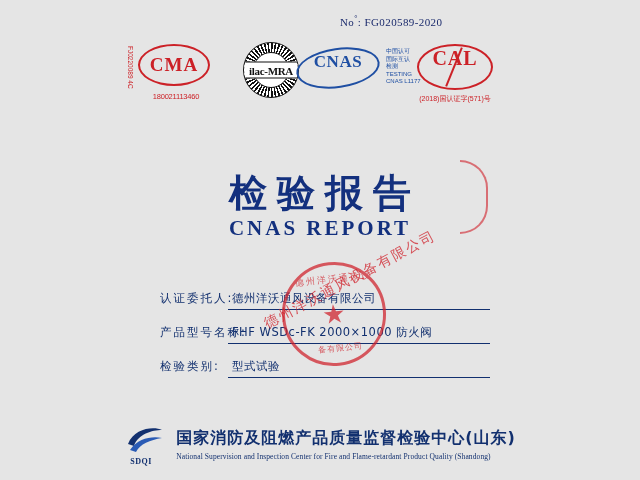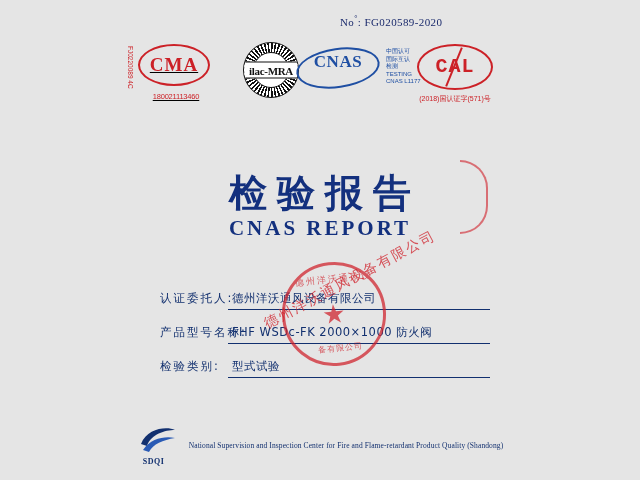--- a/index.html
+++ b/index.html
@@ -42,21 +42,21 @@
     left: 138px;
     width: 330px;
     height: 72px;
   }
   .logo {
     position: absolute;
     text-align: center;
   }
 
   
-  .logo-cma { left: 0px; top: 0px; width: 76px; text-decoration: underline; }
+  .logo-cma { left: 0px; top: 0px; width: 76px; }
   .cma-oval {
     width: 72px;
     height: 42px;
     border: 2.5px solid #cc2127;
     border-radius: 50%;
     display: flex;
     align-items: center;
     justify-content: center;
     box-sizing: border-box;
   }
@@ -178,27 +178,27 @@
   .cal-oval .ring1 {
     position: absolute;
     left: 0; top: 0;
     width: 76px; height: 46px;
     border: 2.5px solid #cc2127;
     border-radius: 50%;
     box-sizing: border-box;
   }
   .cal-letters {
     position: absolute;
-    left: 0; top: 11px;
+    left: 0; top: 3px;
     width: 76px;
     text-align: center;
     font-size: 20px;
     font-weight: bold;
     color: #cc2127;
-    font-family: Liberation Mono, monospace;
+    font-family: Liberation Serif, serif;
     letter-spacing: 1px;
   }
   .cal-slash {
     position: absolute;
     left: 36px;
     top: 2px;
     width: 2px;
     height: 42px;
     background: #cc2127;
     transform: rotate(22deg);
@@ -482,18 +482,19 @@
   <div class="footer">
     <div class="footer-inner">
       <div class="sdqi-logo">
         <svg class="sdqi-mark" width="42" height="30" viewBox="0 0 42 30">
           <path d="M4 20 C10 4, 30 2, 38 6 C28 6, 14 10, 10 22 Z" fill="#12306f"></path>
           <path d="M6 26 C14 14, 28 12, 38 14 C26 16, 16 20, 12 28 Z" fill="#2a5bb5"></path>
         </svg>
         <div class="sdqi-text">SDQI</div>
       </div>
       <div class="footer-texts">
+        <div class="footer-cn">国家消防及阻燃产品质量监督检验中心(山东)</div>
         <div class="footer-en">National Supervision and Inspection Center for Fire and Flame-retardant Product Quality (Shandong)</div>
       </div>
     </div>
   </div>
 
 </div>
 
 </body></html>

